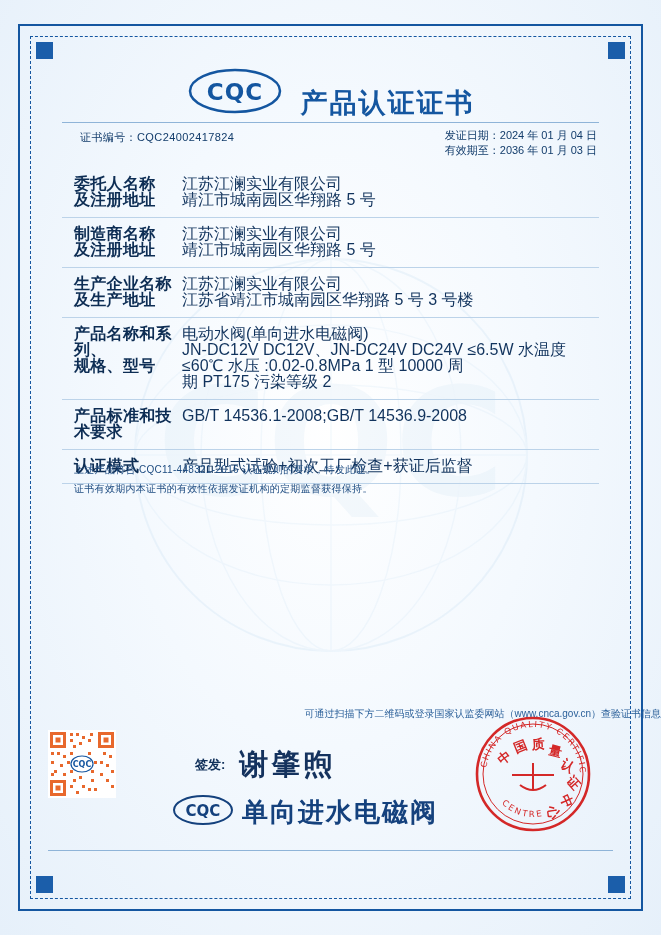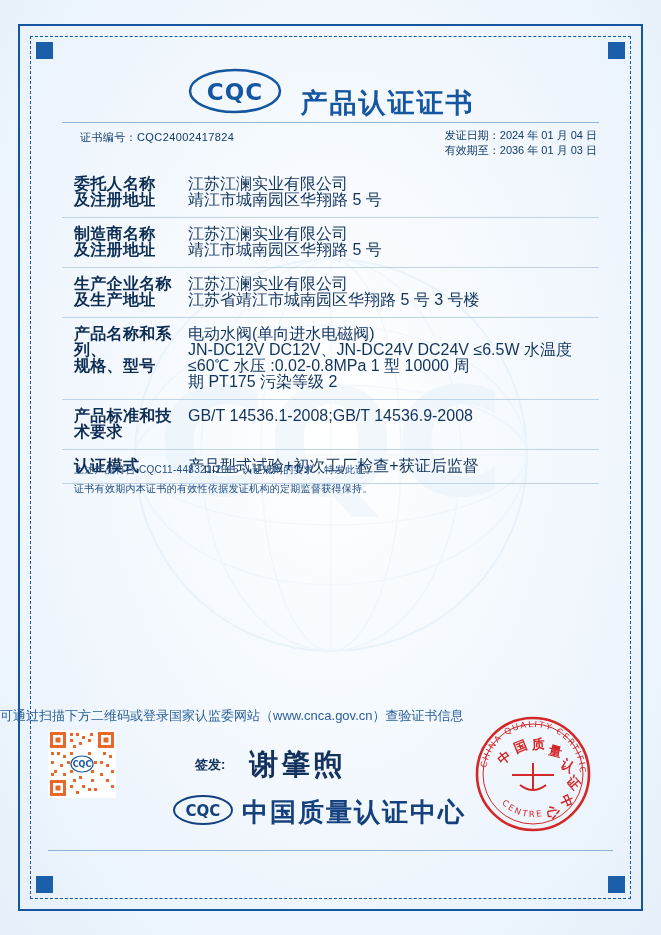--- a/index.html
+++ b/index.html
@@ -75,48 +75,48 @@
     border-bottom:1px solid #bcd3e9;
   }
   .row:last-child{border-bottom:1px solid #bcd3e9;}
   .lbl{
     width:108px;flex:0 0 108px;padding-left:12px;
     font-weight:bold;line-height:16px;color:#0d2d54;
     letter-spacing:.3px;
   }
   .lbl span{display:block;}
   .val{
-    flex:1;line-height:16px;color:#11335d;padding-right:4px;margin-left:6px;
+    flex:1;line-height:16px;color:#11335d;padding-right:4px;
   }
   .val span{display:block;}
 
   
   .statement{
     position:absolute;left:74px;right:66px;top:460px;
     font-size:10px;line-height:19px;color:#1d4b80;
     letter-spacing:.3px;
   }
   .statement span{display:block;}
 
   
   .scan-note{
-    position:absolute;left:0;right:0;top:707px;text-align:left;
-    font-size:13px;color:#2a5f99;
+    position:absolute;left:0;right:0;top:707px;text-align:right;
+    font-size:10px;color:#2a5f99;
   }
 
   
   .qr{
     position:absolute;left:48px;top:730px;width:68px;height:68px;
   }
   .qr canvas, .qr .qrbox{width:68px;height:68px;display:block;}
 
   
   .sig-wrap{
     position:absolute;left:195px;top:742px;width:260px;height:46px;
-    display:flex;align-items:center;gap:24px;
+    display:flex;align-items:center;gap:14px;
   }
   .sig-label{font-size:13px;color:#10305a;font-weight:bold;}
   .sig-name{
     font-family:"DejaVu Serif", serif;
     font-size:29px;color:#14325e;font-weight:bold;
     letter-spacing:3px;
   }
   .org{
     position:absolute;left:172px;top:792px;width:330px;height:40px;
     display:flex;align-items:center;gap:8px;
@@ -331,21 +331,21 @@
     <div class="sig-name">谢肇煦</div>
   </div>
 
   <div class="org">
     <div>
       <svg width="62" height="32" viewBox="0 0 62 32">
         <ellipse cx="31" cy="16" rx="29" ry="14" fill="none" stroke="#14417d" stroke-width="2"></ellipse>
         <text x="31" y="22" text-anchor="middle" font-family="DejaVu Sans, sans-serif" font-size="15" font-weight="bold" fill="#14417d">CQC</text>
       </svg>
     </div>
-    <div class="org-name">中国质量认证中心</div>
+    <div class="org-name">单向进水电磁阀</div>
   </div>
 
   <div class="seal">
     <svg viewBox="0 0 122 122" width="122" height="122">
       <defs>
         <path id="arcTop" d="M 14,61 A 47,47 0 0 1 108,61"></path>
         <path id="arcBottom" d="M 18,61 A 43,43 0 0 0 104,61"></path>
       </defs>
       <circle cx="61" cy="61" r="56" fill="none" stroke="#d42828" stroke-width="2.6"></circle>
       <circle cx="61" cy="61" r="50" fill="none" stroke="#d42828" stroke-width="1"></circle>

